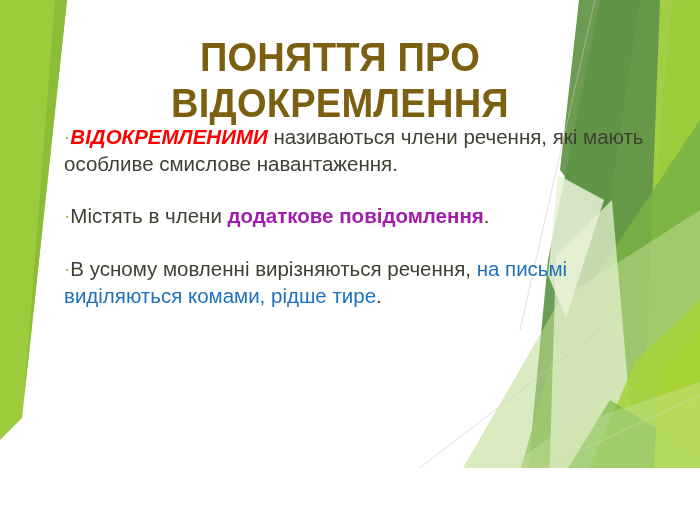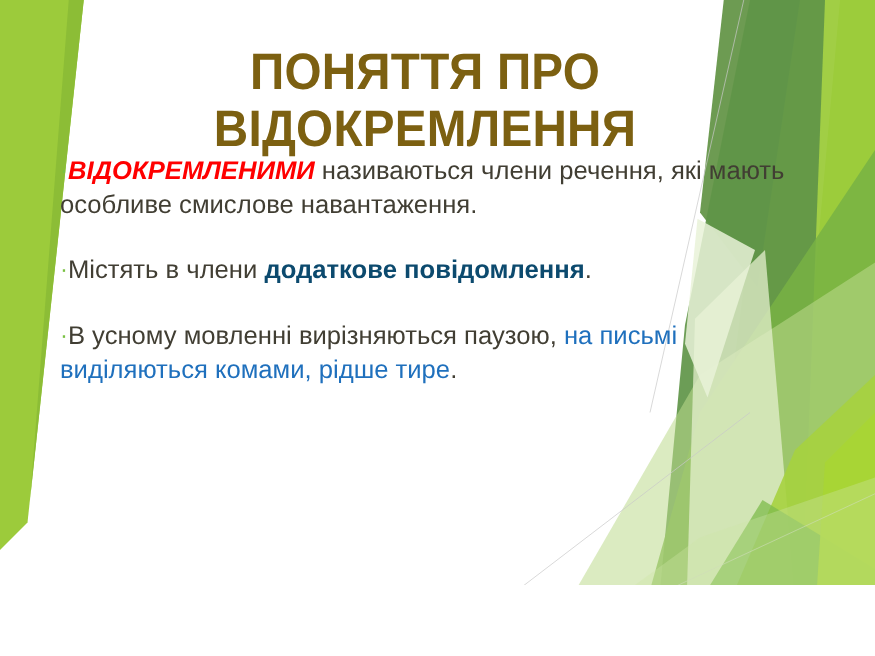--- a/index.html
+++ b/index.html
@@ -50,21 +50,21 @@
     letter-spacing: 0.2px;
     color: #7c6011;
     text-transform: uppercase;
     transform: scaleX(0.93);
     transform-origin: 50% 0;
     white-space: pre-line;
   }
 
   #body-block {
     position: absolute;
-    left: 48px;
+    left: 64px;
     top: 124px;
     width: 600px;
   }
 
   .bullet-para {
     font-size: 20.5px;
     line-height: 1.30;
     color: #413e33;
     margin: 0 0 26px 0;
     text-indent: 0;
@@ -82,21 +82,21 @@
   .em-red-italic {
     color: #ff0000;
     font-weight: 700;
     font-style: italic;
   }
   .em-red {
     color: #ff0000;
     font-weight: 700;
   }
   .em-blue-bold {
-    color: #0c4a6e;
+    color: #a21caf;
     font-weight: 700;
   }
   .em-blue {
     color: #1f70bd;
     font-weight: 400;
   }
   .plain { color: #413e33; }
 </style>
 </head>
 <body>
@@ -146,18 +146,18 @@
       <p class="bullet-para">
         <span class="bullet-dot">·</span><span class="em-red-italic">ВІДОКРЕМЛЕНИМИ</span><span class="plain"> називаються члени речення, які мають особливе смислове навантаження.</span>
       </p>
 
       <p class="bullet-para">
         <span class="bullet-dot">·</span><span class="plain">Містять в члени </span><span class="em-blue-bold">додаткове повідомлення</span><span class="plain">.</span>
       </p>
 
 
       <p class="bullet-para">
-        <span class="bullet-dot">·</span><span class="plain">В усному мовленні вирізняються паузою, </span><span class="em-blue">на письмі виділяються комами, рідше тире</span><span class="plain">.</span>
+        <span class="bullet-dot">·</span><span class="plain">В усному мовленні вирізняються речення, </span><span class="em-blue">на письмі виділяються комами, рідше тире</span><span class="plain">.</span>
       </p>
 
     </div>
   </div>
 </div>
 
 </body></html>

